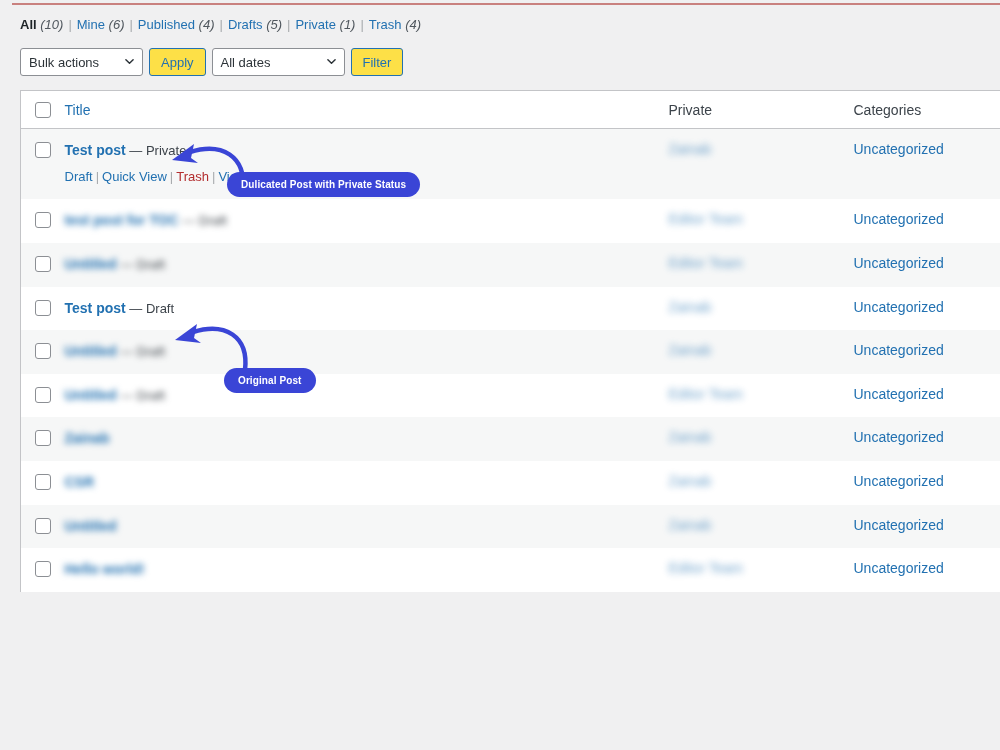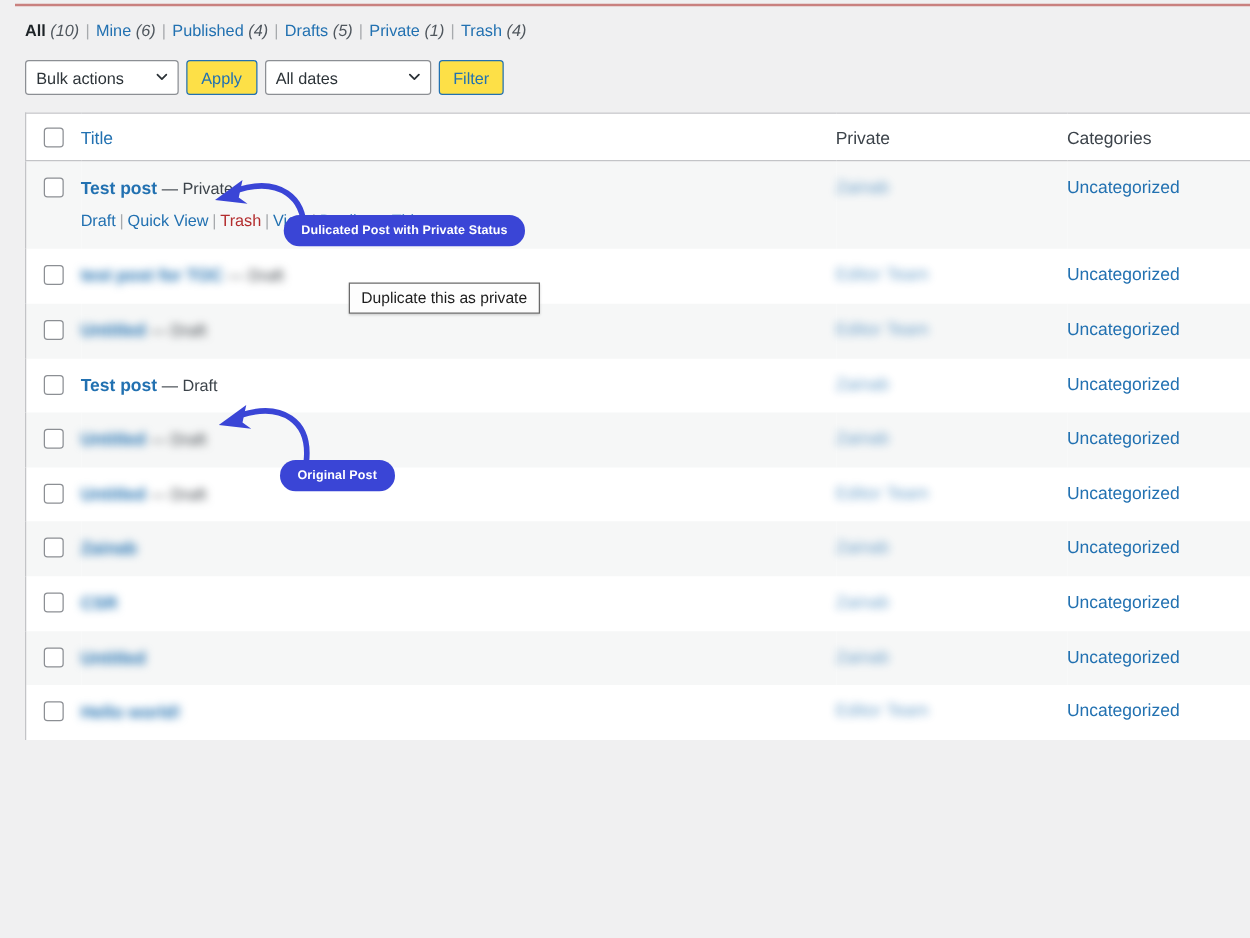--- a/index.html
+++ b/index.html
@@ -455,14 +455,13 @@
   </svg>
 
   <svg class="arrow-svg arrow-2" width="90" height="55" viewBox="0 0 90 55">
     <path d="M80 52 C 84 18, 60 4, 28 14" stroke="#3a45d6" stroke-width="4.5" fill="none" stroke-linecap="round"></path>
     <path d="M10 22 L32 6 L29 20 L36 25 Z" fill="#3a45d6"></path>
   </svg>
 
   <div class="pill pill-1">Dulicated Post with Private Status</div>
   <div class="pill pill-2">Original Post</div>
 
-  <div class="tooltip">Duplicate this as private</div>
 </div>
 
 </body></html>

